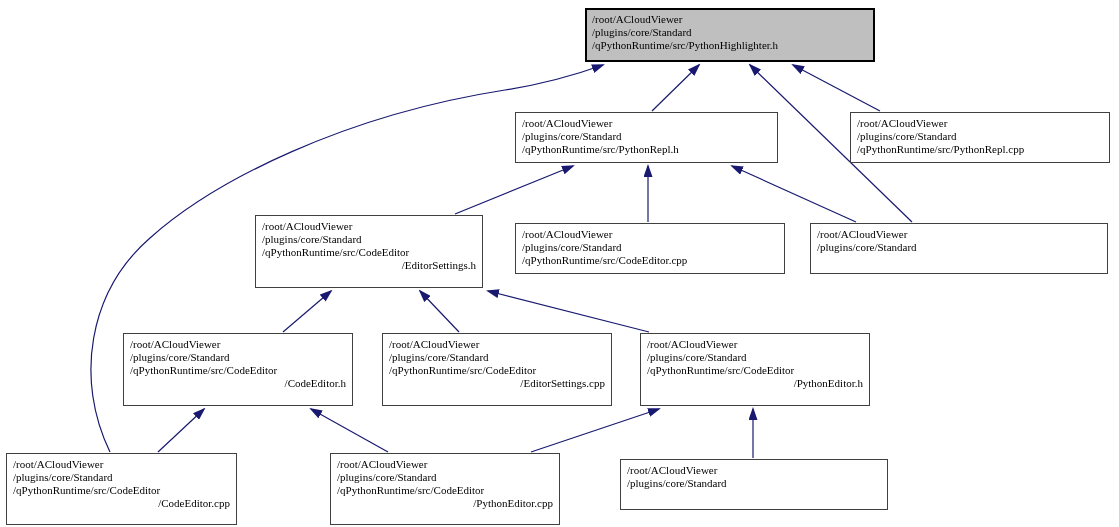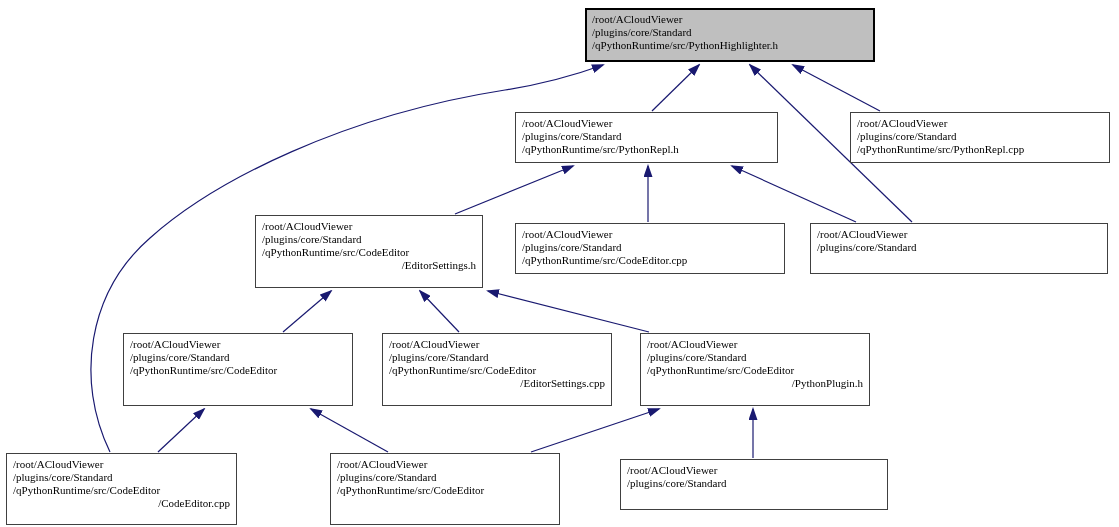--- a/index.html
+++ b/index.html
@@ -106,41 +106,43 @@
       <div class="node-line">/qPythonRuntime/src/CodeEditor.cpp</div>
     </div>
     <div class="node" style="left: 810px; top: 223px; width: 298px; height: 51px;">
       <div class="node-line">/root/ACloudViewer</div>
       <div class="node-line">/plugins/core/Standard</div>
     </div>
     <div class="node" style="left: 123px; top: 333px; width: 230px; height: 73px;">
       <div class="node-line">/root/ACloudViewer</div>
       <div class="node-line">/plugins/core/Standard</div>
       <div class="node-line">/qPythonRuntime/src/CodeEditor</div>
+      <div class="node-line centered">/CodeEditor.h</div>
     </div>
     <div class="node" style="left: 382px; top: 333px; width: 230px; height: 73px;">
       <div class="node-line">/root/ACloudViewer</div>
       <div class="node-line">/plugins/core/Standard</div>
       <div class="node-line">/qPythonRuntime/src/CodeEditor</div>
       <div class="node-line centered">/EditorSettings.cpp</div>
     </div>
     <div class="node" style="left: 640px; top: 333px; width: 230px; height: 73px;">
       <div class="node-line">/root/ACloudViewer</div>
       <div class="node-line">/plugins/core/Standard</div>
       <div class="node-line">/qPythonRuntime/src/CodeEditor</div>
-      <div class="node-line centered">/PythonPlugin.h</div>
+      <div class="node-line centered">/PythonEditor.h</div>
     </div>
     <div class="node" style="left: 6px; top: 453px; width: 231px; height: 72px;">
       <div class="node-line">/root/ACloudViewer</div>
       <div class="node-line">/plugins/core/Standard</div>
       <div class="node-line">/qPythonRuntime/src/CodeEditor</div>
       <div class="node-line centered">/CodeEditor.cpp</div>
     </div>
     <div class="node" style="left: 330px; top: 453px; width: 230px; height: 72px;">
       <div class="node-line">/root/ACloudViewer</div>
       <div class="node-line">/plugins/core/Standard</div>
       <div class="node-line">/qPythonRuntime/src/CodeEditor</div>
+      <div class="node-line centered">/PythonEditor.cpp</div>
     </div>
     <div class="node" style="left: 620px; top: 459px; width: 268px; height: 51px;">
       <div class="node-line">/root/ACloudViewer</div>
       <div class="node-line">/plugins/core/Standard</div>
     </div>
   </div>
 
 </body></html>

